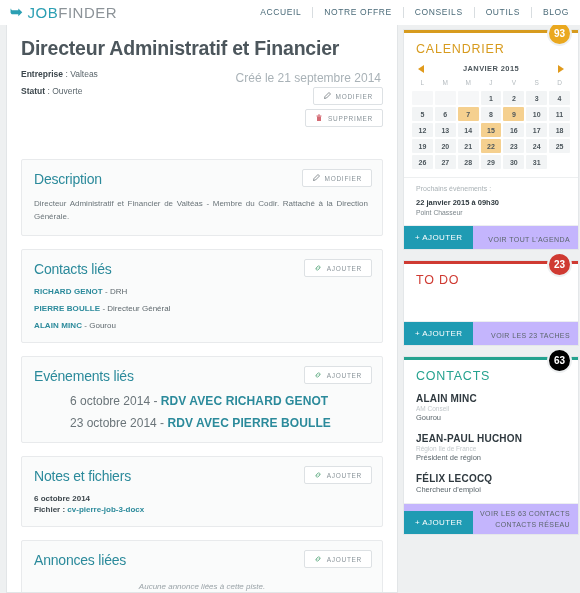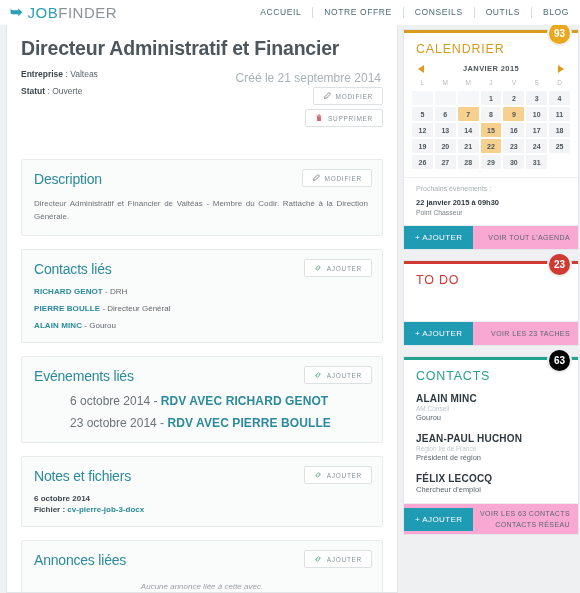--- a/index.html
+++ b/index.html
@@ -176,21 +176,21 @@
 
   .next-label {
     font-size: 7px; color: #aab2b6; padding: 2px 12px 6px 12px;
     border-top: 1px solid #edeff0; margin: 0 0 0 0; padding-top: 7px;
   }
   .ev { padding: 0 12px 8px 12px; }
   .ev-when { font-size: 7.5px; color: #2f393f; font-weight: bold; }
   .ev-what { font-size: 6.8px; color: #7b858a; line-height: 1.35; margin-top: 1px; }
 
   .widget-foot {
-    display: flex; align-items: center; background: #f9a8d4;
+    display: flex; align-items: flex-end; background: #c4b5fd;
     border-top: 1px solid #eceef0;
   }
   .btn-add {
     background: #1f9bb3; color: #ffffff;
     font-size: 8px; letter-spacing: .4px; font-weight: normal;
     padding: 7px 11px; cursor: pointer; white-space: nowrap;
     display: flex; align-items: center;
   }
   .foot-links { flex: 1; display: flex; flex-direction: column; justify-content: center; padding: 4px 8px 4px 0; }
   .foot-link {
@@ -326,21 +326,21 @@
       <div class="panel-title">Annonces liées</div>
       <div class="btn panel-btn">
         <span class="ico">
           <svg viewBox="0 0 16 16" width="8" height="8">
               <path d="M6 10a3 3 0 010-4l2-2a3 3 0 014 4l-1 1" fill="none" stroke="#5aa87e" stroke-width="1.5"></path>
               <path d="M10 6a3 3 0 010 4l-2 2a3 3 0 01-4-4l1-1" fill="none" stroke="#5aa87e" stroke-width="1.5"></path>
             </svg>
         </span>
         <span>AJOUTER</span>
       </div>
-      <div class="empty-note">Aucune annonce liée à cette avec.</div>
+      <div class="empty-note">Aucune annonce liées à cette piste.</div>
     </div>
 
   </div>
 
   <div class="side-col">
 
     <div class="widget w-cal">
       <div class="widget-top"></div>
       <div class="badge">93</div>
       <div class="widget-head">CALENDRIER</div>

